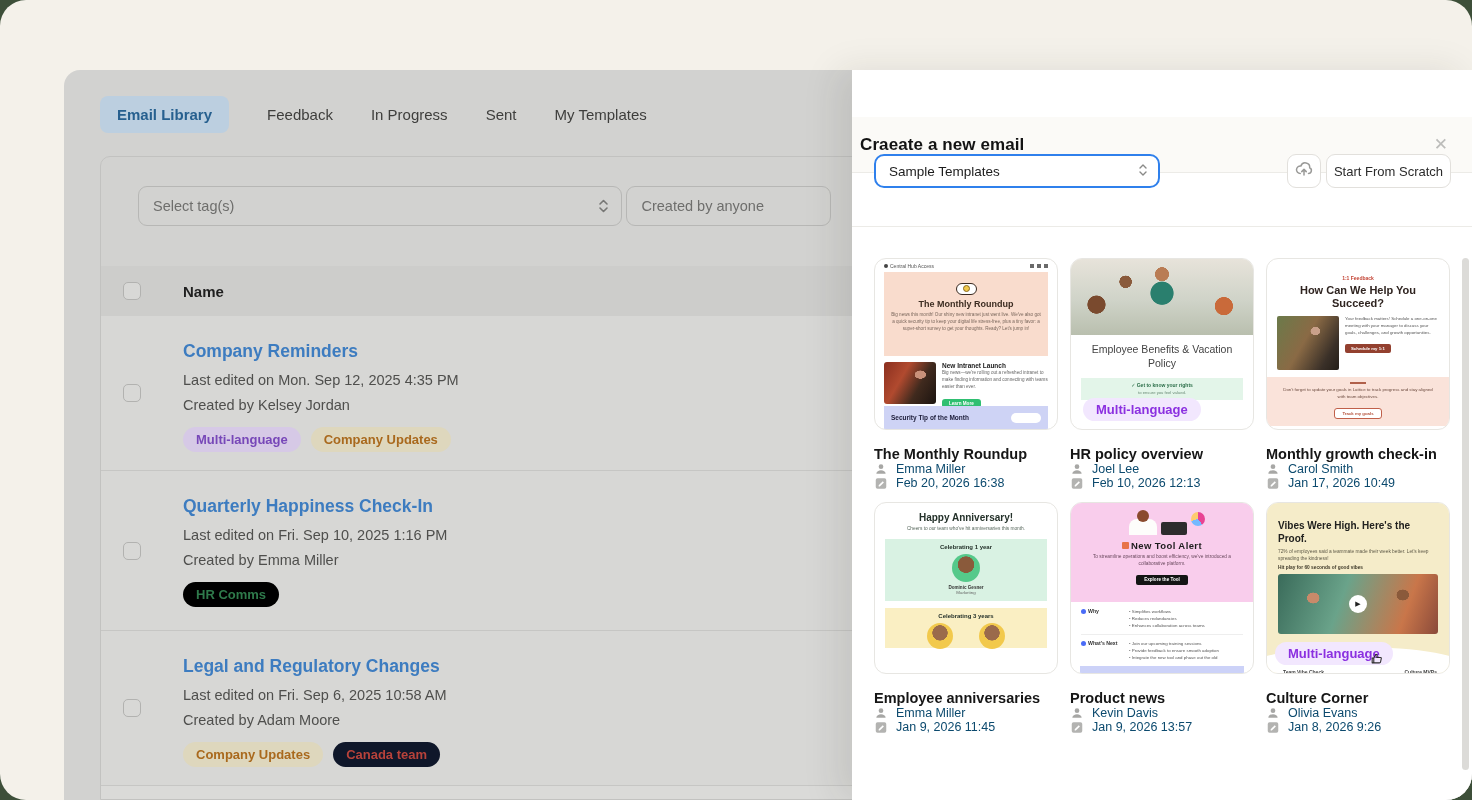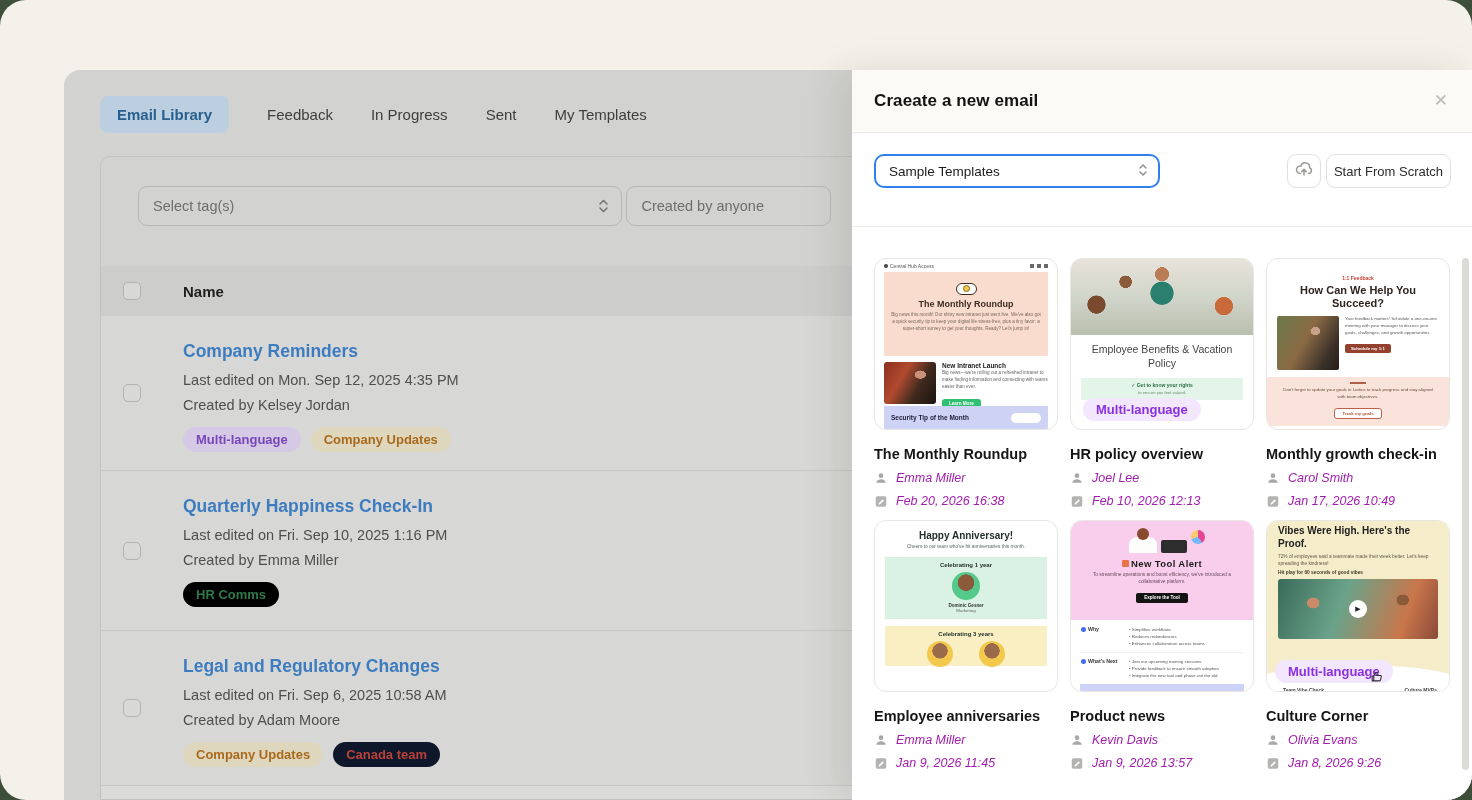--- a/index.html
+++ b/index.html
@@ -64,22 +64,22 @@
   .pill.green  { background:#000000; color:#2f7a4b; }
   .pill.red    { background:#0f172a; color:#b8423a; }
   .rowpeek { height:14px; background:#dadad8; }
 
   
   .modal {
     position:absolute; left:852px; top:70px; width:620px; height:730px;
     background:#ffffff; box-shadow:-14px 0 34px rgba(40,40,30,.10); overflow:hidden;
   }
   .modal-header {
-    position:relative; height:63px; background:#fbfaf7; border-bottom:1px solid #ecebe7;
-    display:flex; align-items:center; padding-left:22px;
+    position:relative; height:56px; background:#fbfaf7; border-bottom:1px solid #ecebe7;
+    display:flex; align-items:center; padding-left:8px;margin-top:47px;
   }
   .modal-title { font-size:17px; font-weight:bold; color:#131313; letter-spacing:.1px; }
   .modal-close {
     position:absolute; right:24px; top:50%; margin-top:-11px;
     font-size:17px; color:#bcbcba; cursor:pointer; line-height:22px;
   }
   .toolbar { position:absolute; left:0; top:84px; width:100%; height:34px; }
   .select-accent {
     position:absolute; left:22px; top:0; width:286px; height:34px;
     border:2px solid #2f80ec; border-radius:10px; background:#fff;
@@ -101,21 +101,21 @@
   .cardgrid {
     position:absolute; left:22px; top:188px; width:576px;
     display:grid; grid-template-columns:184px 184px 184px; column-gap:12px; row-gap:12px;
   }
   .tcard { width:184px; }
   .thumb {
     position:relative; width:184px; height:172px; background:#fff;
     border:1px solid #e7e6e2; border-radius:12px; overflow:hidden; cursor:pointer;
   }
   .tname { margin-top:16px; font-size:14.5px; font-weight:bold; color:#161616; }
-  .tmeta { display:flex; align-items:center; gap:8px; margin-top:9px; font-size:12.5px; color:#a21caf;font-style:italic; }
+  .tmeta { display:flex; align-items:center; gap:8px; font-size:12.5px; color:#0c4a6e; }
   .tmeta svg { flex:none; display:block; }
   .vscroll {
     position:absolute; right:3px; top:188px; width:7px; height:512px;
     background:#dcdbd8; border-radius:4px;
   }
   .badge-overlay {
     position:absolute; background:#f2e7fe; color:#8b30e0;
     font-size:13px; font-weight:bold; padding:4px 13px; border-radius:14px; white-space:nowrap;
   }
 
@@ -201,21 +201,21 @@
   .t5-body-rows { padding:6px 10px 0; }
   .t5-row { display:flex; gap:6px; align-items:flex-start; }
   .t5-label { flex:none; width:42px; display:flex; align-items:center; gap:2px; font-size:5.2px; font-weight:800; color:#333; }
   .t5-dot { width:5px; height:5px; border-radius:50%; background:#4a6cf7; flex:none; }
   .t5-ul { list-style:none; }
   .t5-ul li { font-size:4.4px; line-height:1.6; color:#555; }
   .t5-ul li::before { content:"• "; }
   .t5-div { height:1px; background:#eee; margin:5px 0; }
   .t5-foot { position:absolute; left:9px; right:9px; bottom:0; height:7px; background:#ccd2f8; }
   
-  .t6 { background:#f5ecc9; height:100%; padding:4px 11px 0; position:relative; }
+  .t6 { background:#f5ecc9; height:100%; padding:17px 11px 0; position:relative; }
   .t6-title { font-size:10px; font-weight:800; color:#21211f; line-height:1.25; }
   .t6-p { font-size:4.8px; line-height:1.5; color:#5f5a48; margin-top:3px; }
   .t6-cta { font-size:4.8px; font-weight:bold; color:#3f3a2a; margin-top:3px; }
   .t6-video { position:relative; margin-top:4px; height:60px; border-radius:3px; overflow:hidden;
     background:radial-gradient(16px 14px at 22% 40%, #c98a6a 0 38%, transparent 40%),
                radial-gradient(16px 14px at 78% 35%, #8a5a3b 0 38%, transparent 40%),
                linear-gradient(110deg,#3a6b5a 0%,#6aa38a 40%,#c9764a 78%,#8a4a3a 100%); }
   .t6-play { position:absolute; left:50%; top:50%; width:18px; height:18px; margin:-9px 0 0 -9px;
     border-radius:50%; background:#fff; display:flex; align-items:center; justify-content:center;
     font-size:7px; color:#222; }

